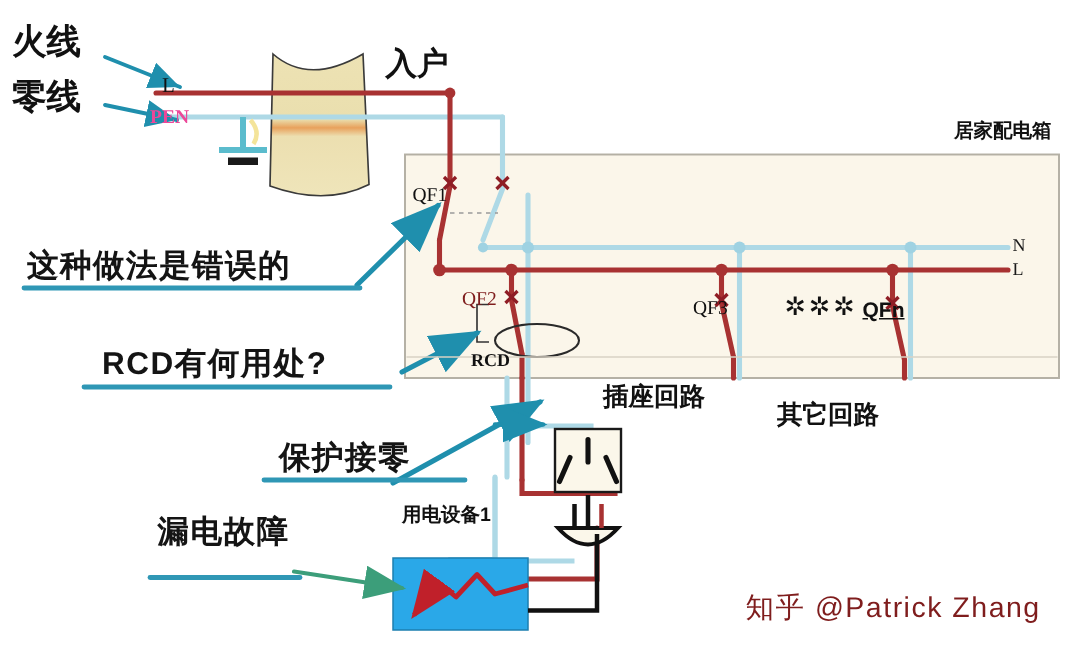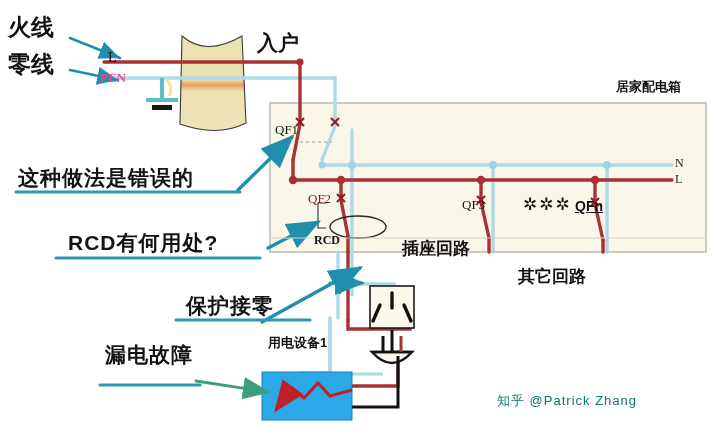--- a/index.html
+++ b/index.html
@@ -5,21 +5,21 @@
   html,body{margin:0;padding:0;background:#ffffff;}
   body{width:720px;height:441px;position:relative;overflow:hidden;
        font-family:"Liberation Sans","DejaVu Sans",sans-serif;}
   #stage{position:absolute;left:0;top:0;width:720px;height:441px;}
   svg.layer{position:absolute;left:0;top:0;width:720px;height:441px;}
   .lbl{position:absolute;white-space:nowrap;line-height:1;}
   .serif{font-family:"Liberation Serif","DejaVu Serif",serif;}
   .cn-bold{font-weight:bold;color:#111111;}
   .cn-ann{font-size:21px;font-weight:bold;color:#141414;letter-spacing:1px;}
   .sm-serif{font-family:"Liberation Serif","DejaVu Serif",serif;font-size:12px;color:#1a1a1a;}
-  .wm{position:absolute;color:#0f766e;font-size:13px;letter-spacing:1px;
+  .wm{position:absolute;color:#7f1d1d;font-size:19px;letter-spacing:1px;
       font-family:"Liberation Sans","DejaVu Sans",sans-serif;}
 </style>
 </head>
 <body>
 
 <div id="stage">
 
   <svg class="layer" viewBox="0 0 720 441">
     <defs>
       <marker id="arrTeal" markerWidth="11" markerHeight="11" refX="9" refY="4" orient="auto">
@@ -222,35 +222,35 @@
   </svg>
 
   <div class="lbl cn-bold" style="left:8px;top:16px;font-size:23px;">火线</div>
   <div class="lbl cn-bold" style="left:8px;top:53px;font-size:23px;">零线</div>
 
   <div class="lbl serif" style="left:108px;top:51px;font-size:14px;color:#111;">L</div>
   <div class="lbl serif" style="left:100px;top:71px;font-size:13px;color:#ec4899;font-weight:bold;">PEN</div>
 
   <div class="lbl cn-bold" style="left:257px;top:32px;font-size:21px;">入户</div>
 
-  <div class="lbl cn-bold" style="left:616px;top:80px;font-size:13px;">居家配电箱</div>
+  <div class="lbl cn-bold" style="left:636px;top:80px;font-size:13px;">居家配电箱</div>
 
   <div class="lbl sm-serif" style="left:675px;top:157px;">N</div>
   <div class="lbl sm-serif" style="left:675px;top:173px;">L</div>
 
   <div class="lbl serif" style="left:275px;top:111px;font-size:13px;color:#111;margin-top:12px;">QF1</div>
   <div class="lbl serif" style="left:308px;top:192px;font-size:13px;color:#7f1d1d;">QF2</div>
   <div class="lbl serif" style="left:462px;top:198px;font-size:13px;color:#111;">QF3</div>
   <div class="lbl" style="left:575px;top:199px;font-size:14px;font-weight:bold;color:#111;text-decoration:underline;">QFn</div>
 
   <div class="lbl serif" style="left:314px;top:234px;font-size:12px;font-weight:bold;color:#111;">RCD</div>
 
   <div class="lbl" style="left:523px;top:196px;font-size:17px;font-weight:bold;color:#111;letter-spacing:2px;">✲✲✲</div>
 
-  <div class="lbl cn-bold" style="left:402px;top:240px;font-size:17px;">插座回路</div>
+  <div class="lbl cn-bold" style="left:402px;top:256px;font-size:17px;">插座回路</div>
   <div class="lbl cn-bold" style="left:518px;top:268px;font-size:17px;">其它回路</div>
   <div class="lbl cn-bold" style="left:268px;top:336px;font-size:13px;">用电设备1</div>
 
   <div class="lbl cn-ann" style="left:18px;top:167px;">这种做法是错误的</div>
   <div class="lbl cn-ann" style="left:68px;top:232px;">RCD有何用处?</div>
   <div class="lbl cn-ann" style="left:186px;top:295px;">保护接零</div>
   <div class="lbl cn-ann" style="left:105px;top:344px;">漏电故障</div>
 
   <div class="wm" style="left:497px;top:392px;">知乎 @Patrick Zhang</div>
 

